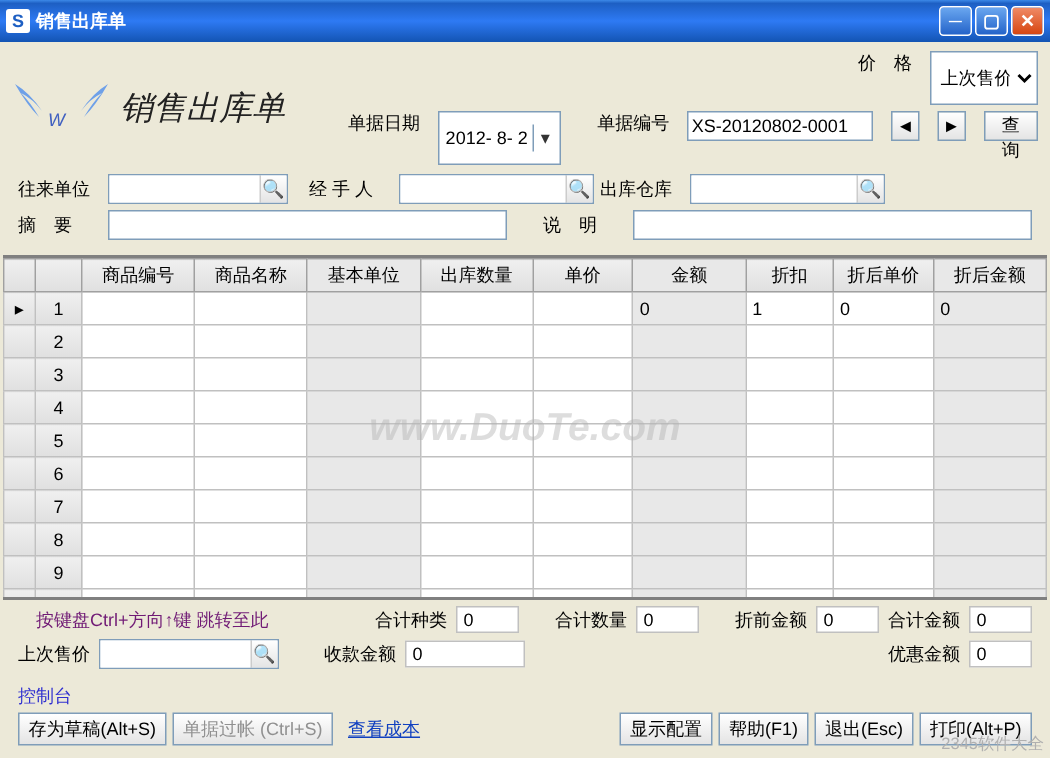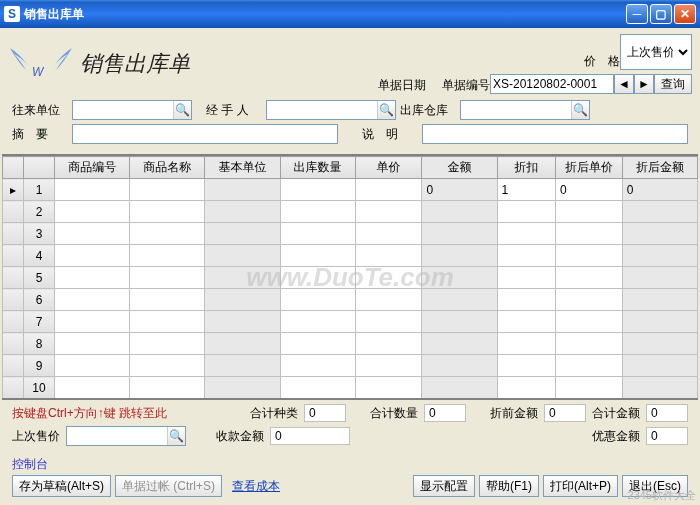--- a/index.html
+++ b/index.html
@@ -17,21 +17,21 @@
 
 .content { background: #ece9d8; height: calc(100% - 28px); display: flex; flex-direction: column; padding: 2px; }
 
 
 .header-panel { display: flex; align-items: center; padding: 4px 6px; }
 .logo-area { display: flex; align-items: center; gap: 6px; width: 320px; }
 .wings { width: 66px; height: 36px; position: relative; }
 .wings svg { width: 100%; height: 100%; }
 .page-title { font-size: 22px; font-weight: 500; font-style: italic; color: #222; }
 .header-fields { flex: 1; display: flex; flex-direction: column; gap: 4px; }
-.field-row { display: flex; align-items: flex-end; gap: 0; justify-content: flex-end; }
+.field-row { display: flex; align-items: flex-start; gap: 12px; justify-content: flex-end; }
 .lbl { text-align: right; width: 56px; }
 .lbl2 { text-align: right; width: 56px; margin-left: 8px; }
 select, .combo { height: 36px; border: 1px solid #7f9db9; background: #fff; padding: 1px 2px; }
 .combo { width: 72px; }
 input.txt { height: 20px; border: 1px solid #7f9db9; background: #fff; padding: 2px; }
 .doc-no { width: 124px; background: #e3e3e3; }
 .prev-next { width: 20px; height: 20px; border: 1px solid #7f9db9; background: linear-gradient(#fff, #e4e4e4); display: inline-flex; align-items: center; justify-content: center; cursor: pointer; }
 .query-btn { height: 20px; padding: 0 6px; border: 1px solid #7f9db9; background: linear-gradient(#fff, #e4e4e4); cursor: pointer; }
 .date-combo { width: 82px; display: inline-flex; align-items: center; }
 .date-combo input { border: none; width: 60px; height: 18px; padding: 2px; }
@@ -58,21 +58,21 @@
 .col-discount { width: 56px; } .col-dprice { width: 64px; } .col-damount { width: 72px; background: #e8e8e8; }
 td.gray { background: #e8e8e8; }
 td.num { text-align: left; }
 
 
 .watermark { position: absolute; top: 50%; left: 50%; transform: translate(-50%, -50%); font-size: 26px; font-weight: bold; color: rgba(180,180,180,0.45); font-style: italic; pointer-events: none; font-family: Arial; white-space: nowrap; }
 
 
 .summary { padding: 4px 10px; }
 .sum-row { display: flex; align-items: center; gap: 6px; margin-bottom: 4px; }
-.tip { color: #b91c1c; }
+.tip { color: #701a75; margin-left: 12px; }
 .sum-lbl {}
 .sum-val { background: #fff; border: 1px solid #c0c0c0; height: 18px; padding: 0 4px; min-width: 42px; display: inline-flex; align-items: center; }
 
 
 .footer { padding: 2px 10px 6px 10px; }
 .ctl-lbl { color: #3030d0; display: block; margin-bottom: 2px; }
 .toolbar { display: flex; gap: 4px; align-items: center; }
 .btn { height: 22px; padding: 0 6px; border: 1px solid #7f9db9; background: linear-gradient(#fff, #e4e4e4); cursor: pointer; display: inline-flex; align-items: center; }
 .btn.disabled { color: #909090; }
 .btn.link { border: none; background: none; color: #1040c0; text-decoration: underline; }
@@ -107,20 +107,24 @@
       </div>
       <span class="page-title">销售出库单</span>
     </div>
     <div class="header-fields">
       <div class="field-row">
         <span class="lbl">价　格</span>
         <select class="combo"><option>上次售价</option></select>
       </div>
       <div class="field-row">
         <span class="lbl">单据日期</span>
+        <span class="combo date-combo">
+          <input value="2012- 8- 2" style="">
+          <span class="drop">▾</span>
+        </span>
         <span class="lbl2">单据编号</span>
         <input class="txt doc-no" readonly="" value="XS-20120802-0001" style="">
         <span class="prev-next">◄</span>
         <span class="prev-next">►</span>
         <button class="query-btn">查询</button>
       </div>
     </div>
   </div>
 
   <div class="filter-rows">
@@ -344,20 +348,20 @@
 
   <div class="footer">
     <span class="ctl-lbl">控制台</span>
     <div class="toolbar">
       <button class="btn">存为草稿(Alt+S)</button>
       <button class="btn disabled">单据过帐 (Ctrl+S)</button>
       <button class="btn link">查看成本</button>
       <span class="flex-spacer"></span>
       <button class="btn">显示配置</button>
       <button class="btn">帮助(F1)</button>
+      <button class="btn">退出(Esc)</button>
       <button class="btn">打印(Alt+P)</button>
-      <button class="btn">退出(Esc)</button>
     </div>
   </div>
 
 </div>
 
 <span class="corner-mark">2345软件大全</span>
 
 </body></html>

